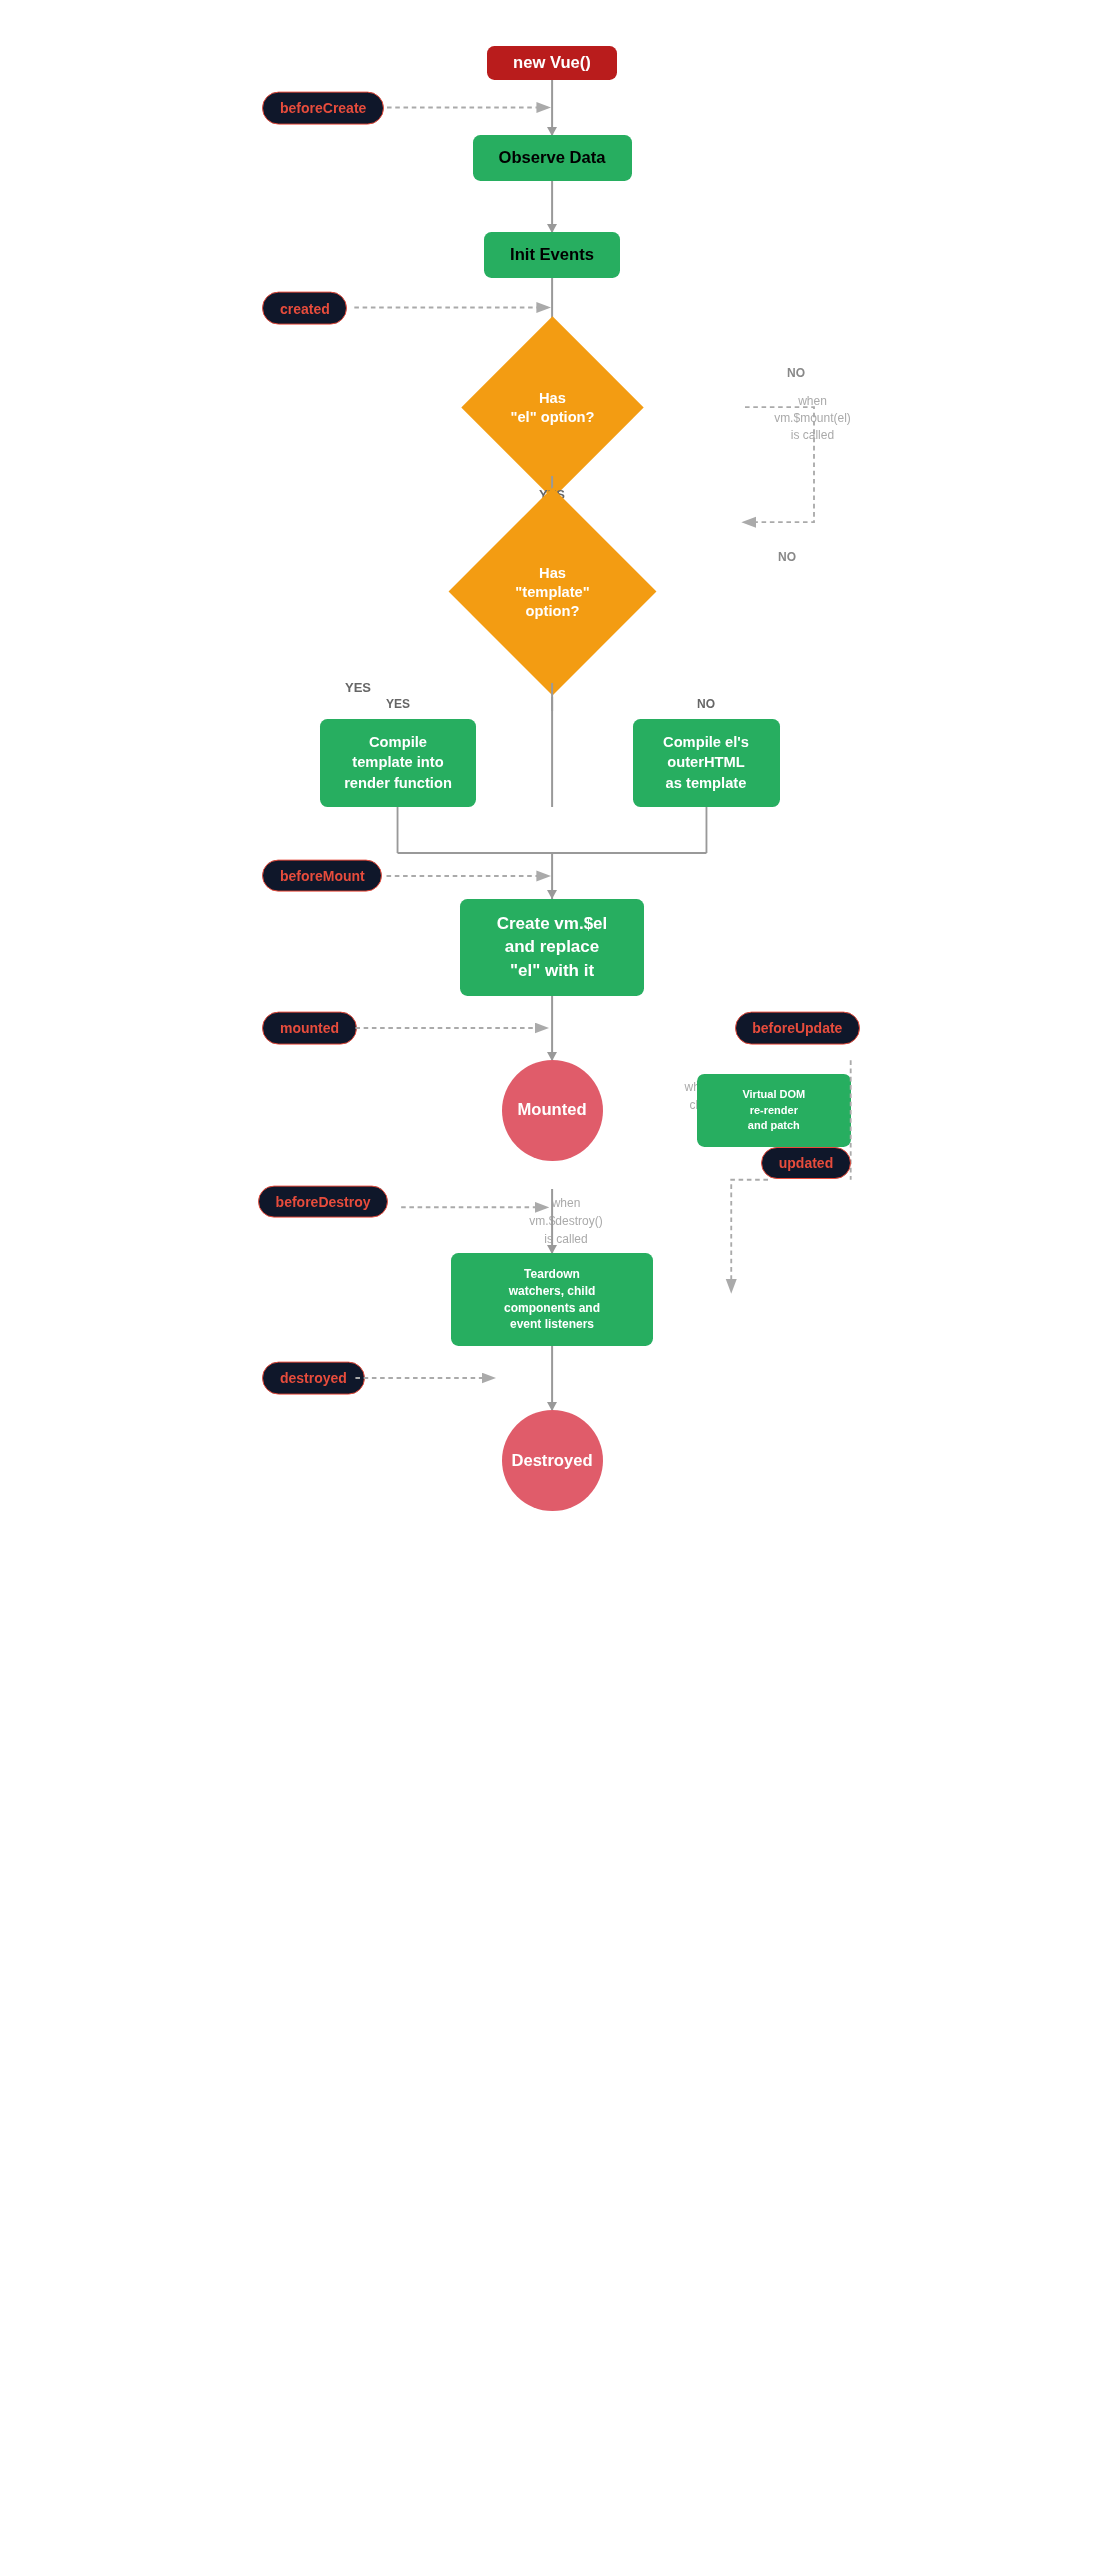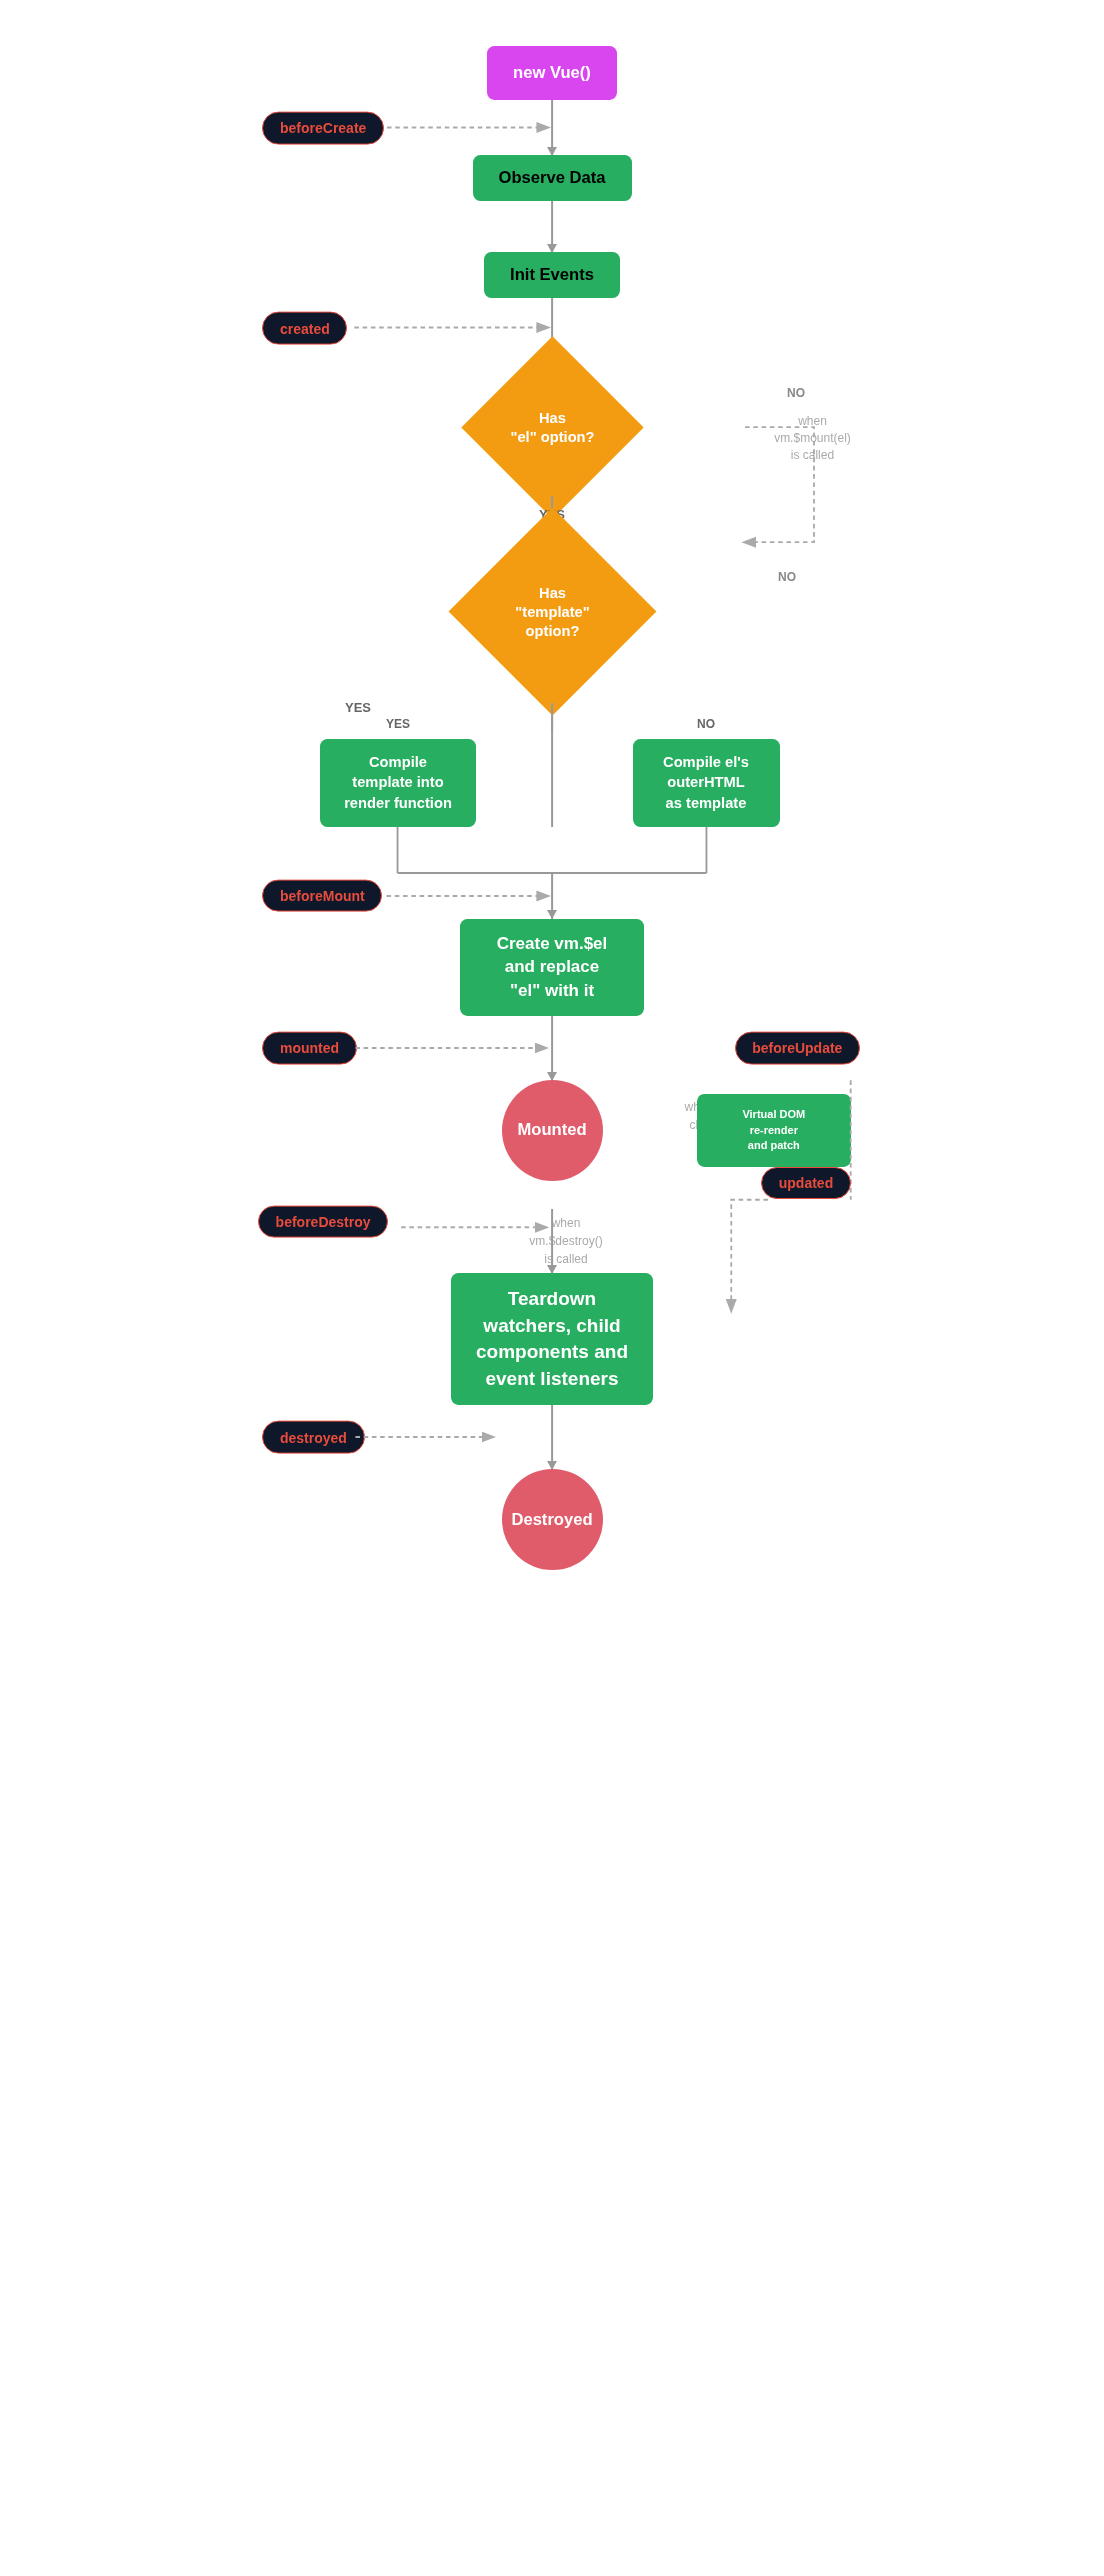--- a/index.html
+++ b/index.html
@@ -12,24 +12,24 @@
     }
     .diagram-container {
       width: 616px;
       margin: 0 auto;
       position: relative;
       padding: 28px 0 55px 0;
     }
 
     
     .box-dark {
-      background: #d946ef;
+      background: #b91c1c;
       color: #fff;
       border-radius: 7.4px;
-      padding: 17px 26px;
+      padding: 7px 26px;
       font-size: 16.6px;
       font-weight: 600;
       text-align: center;
       display: inline-block;
     }
     .box-green {
       background: #27ae60;
       color: #000000;
       border-radius: 7.4px;
       padding: 13px 26px;
@@ -346,21 +346,21 @@
       <div class="hook-box">
         <span>beforeDestroy</span>
       </div>
     </div>
     <svg style="position:absolute;top:0;left:0;width:100%;height:100%;overflow:visible;pointer-events:none;" viewBox="0 0 670 70" width="616" height="64">
       <line x1="170" y1="20" x2="328" y2="20" stroke="#aaa" stroke-width="2" stroke-dasharray="5,4" marker-end="url(#arrowDash)"></line>
     </svg>
   </div>
 
   <div class="row">
-    <div class="box-green-sm" style="width:202px;font-size:19px;">
+    <div class="box-green-sm" style="width:202px;font-size:12px;">
       <span>Teardown<br>watchers, child<br>components and<br>event listeners</span>
     </div>
   </div>
 
   <div style="position:relative;width:100%;height:64px;display:flex;justify-content:center;">
     <div style="position:absolute;left:50%;top:0;width:1.8px;height:100%;background:#999;transform:translateX(-50%);"></div>
     <div style="position:absolute;left:50%;bottom:-0.9px;transform:translateX(-50%);border-left:5.5px solid transparent;border-right:5.5px solid transparent;border-top:9.2px solid #999;"></div>
     <div style="position:absolute;left:18.4px;top:50%;transform:translateY(-50%);">
       <div class="hook-box">
         <span>destroyed</span>

